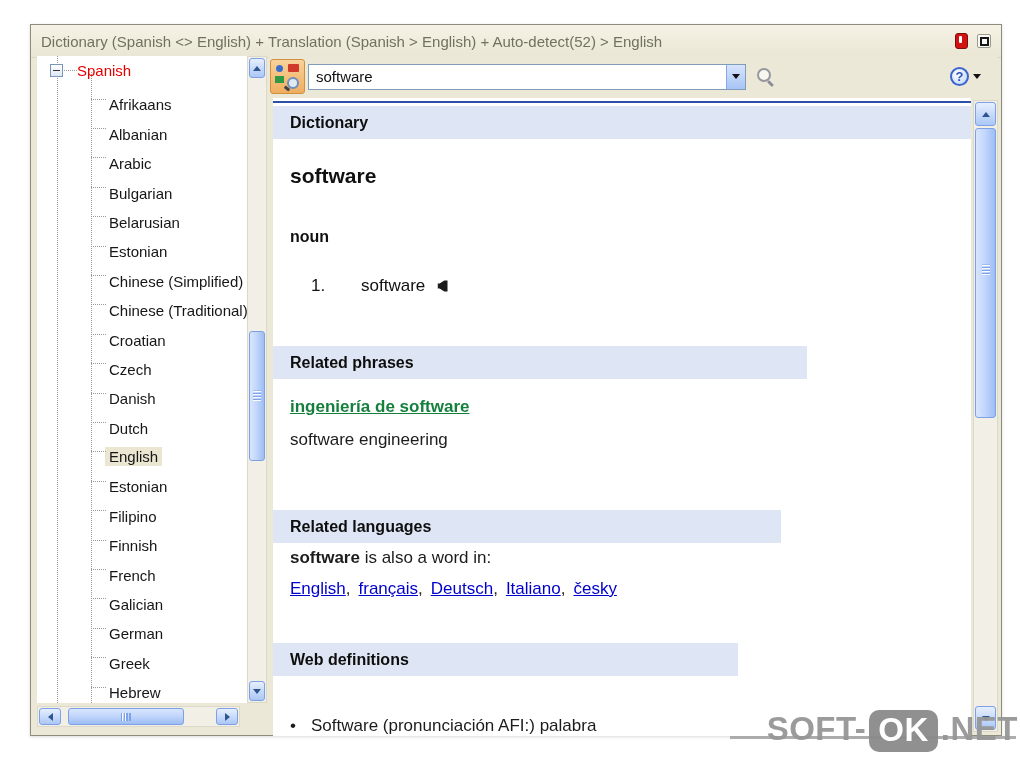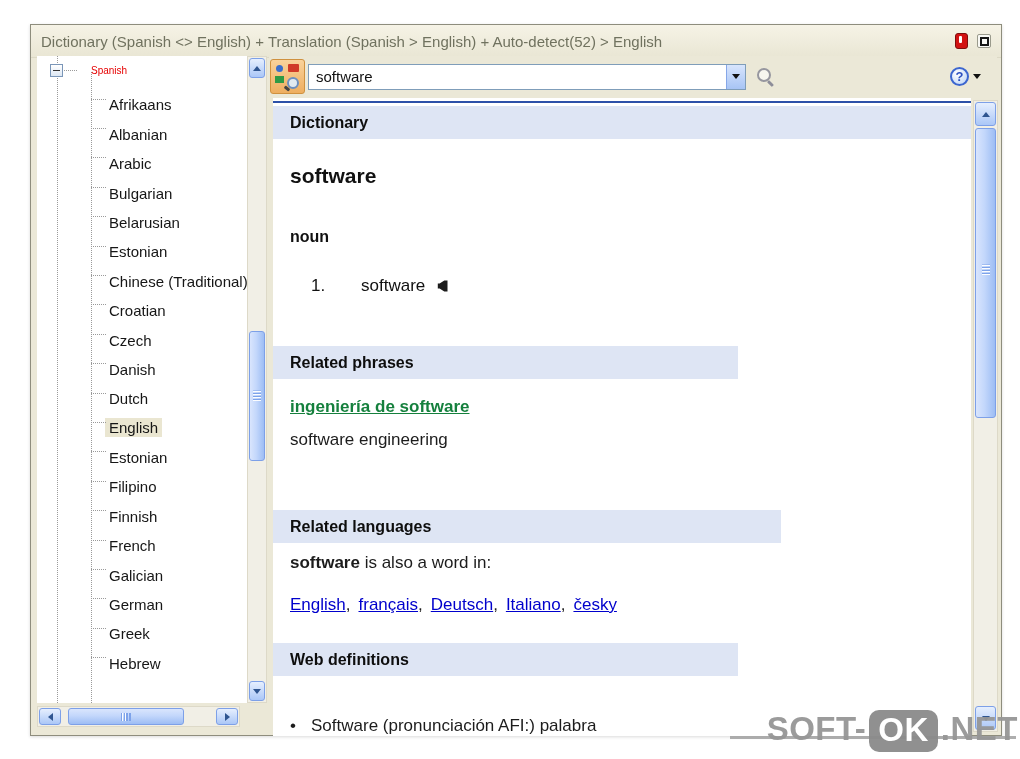--- a/index.html
+++ b/index.html
@@ -34,21 +34,21 @@
   .vline-root { position:absolute; left:20px; top:0; bottom:0; border-left:1px dotted #9a9a9a; }
   .vline-child { position:absolute; left:54px; top:16px; bottom:0; border-left:1px dotted #9a9a9a; }
   .tree-root-row { position:absolute; left:0; top:1px; height:27px; width:100%; display:flex; align-items:center; cursor:default; }
   .expand-box {
     position:absolute; left:13px; top:7px; width:13px; height:13px; box-sizing:border-box;
     border:1px solid #7a96b8; background:linear-gradient(#ffffff,#dde7f3);
     display:flex; align-items:center; justify-content:center; cursor:pointer;
   }
   .expand-box .minus { width:7px; height:1px; background:#333; }
   .root-stub { position:absolute; left:27px; top:13px; width:13px; border-top:1px dotted #9a9a9a; }
-  .tree-root-label { margin-left:54px; color:#e60000; font-size:10px; white-space:nowrap; }
+  .tree-root-label { margin-left:40px; color:#e60000; font-size:15px; white-space:nowrap; }
   .tree-items { position:absolute; top:28px; left:0; right:0; }
   .trow { height:29.4px; position:relative; display:flex; align-items:flex-end; cursor:pointer; }
   .trow .stub { position:absolute; left:54px; top:50%; width:15px; border-top:1px dotted #9a9a9a; }
   .trow .tlabel { margin-left:72px; font-size:15px; color:#161616; white-space:nowrap; }
   .trow.selected .tlabel { background:#eae6d1; padding:1px 4px; margin-left:68px; }
 
   
   .sbar { position:absolute; background:#f1efe6; border:1px solid #ddd9c8; box-sizing:border-box; }
   .sb-btn {
     position:absolute; display:flex; align-items:center; justify-content:center; cursor:pointer;
@@ -115,26 +115,26 @@
   .topline { position:absolute; top:3px; left:0; right:0; height:2px; background:#2c50a8; }
   .band { position:absolute; left:0; height:33px; background:#dee5f4; font-weight:bold; font-size:16px;
     line-height:33px; padding-left:17px; box-sizing:border-box; color:#0e0e0e; }
   #band-dict { top:8px; width:100%; }
   #headword { position:absolute; top:66px; left:17px; font-size:21px; font-weight:bold; }
   #pos { position:absolute; top:130px; left:17px; font-size:16px; font-weight:bold; }
   #defline { position:absolute; top:178px; left:38px; font-size:17px; display:flex; align-items:center; }
   #defline .num { display:inline-block; width:28px; }
   #defline .defword { margin-left:22px; }
   #defline svg { margin-left:9px; }
-  #band-rp { top:248px; width:465px; }
+  #band-rp { top:248px; width:534px; }
   #phrase-link { position:absolute; top:299px; left:17px; font-size:17px; font-weight:bold;
     color:#15803d; text-decoration:underline; cursor:pointer; }
   #phrase-tr { position:absolute; top:332px; left:17px; font-size:17px; color:#1c1c1c; }
   #band-rl { top:412px; width:508px; }
-  #rl-text { position:absolute; top:444px; left:17px; width:452px; font-size:17px; line-height:42px; color:#1c1c1c; }
+  #rl-text { position:absolute; top:444px; left:17px; width:452px; font-size:17px; line-height:31px; color:#1c1c1c; }
   #rl-text a { color:#0000cc; text-decoration:underline; cursor:pointer; }
   #rl-text .sep { margin-right:8px; }
   #band-wd { top:545px; width:465px; }
   #wd-partial { position:absolute; top:618px; left:17px; font-size:17px; color:#1c1c1c; white-space:nowrap; }
   #wd-partial .bullet { display:inline-block; width:21px; }
 
   
   #wm-line { position:absolute; left:730px; top:736px; width:286px; height:3px; background:#a0a0a0; opacity:.85; }
   #watermark { position:absolute; right:2px; top:710px; display:flex; align-items:flex-start;
     font-size:33px; font-weight:bold; letter-spacing:.5px; color:rgba(150,150,150,.95); }
@@ -185,20 +185,24 @@
       <div class="trow">
           <span class="stub"></span>
           <span class="tlabel">Belarusian</span>
         </div>
       <div class="trow">
           <span class="stub"></span>
           <span class="tlabel">Estonian</span>
         </div>
       <div class="trow">
           <span class="stub"></span>
+          <span class="tlabel">Chinese (Simplified)</span>
+        </div>
+      <div class="trow">
+          <span class="stub"></span>
           <span class="tlabel">Chinese (Traditional)</span>
         </div>
       <div class="trow">
           <span class="stub"></span>
           <span class="tlabel">Croatian</span>
         </div>
       <div class="trow">
           <span class="stub"></span>
           <span class="tlabel">Czech</span>
         </div>

